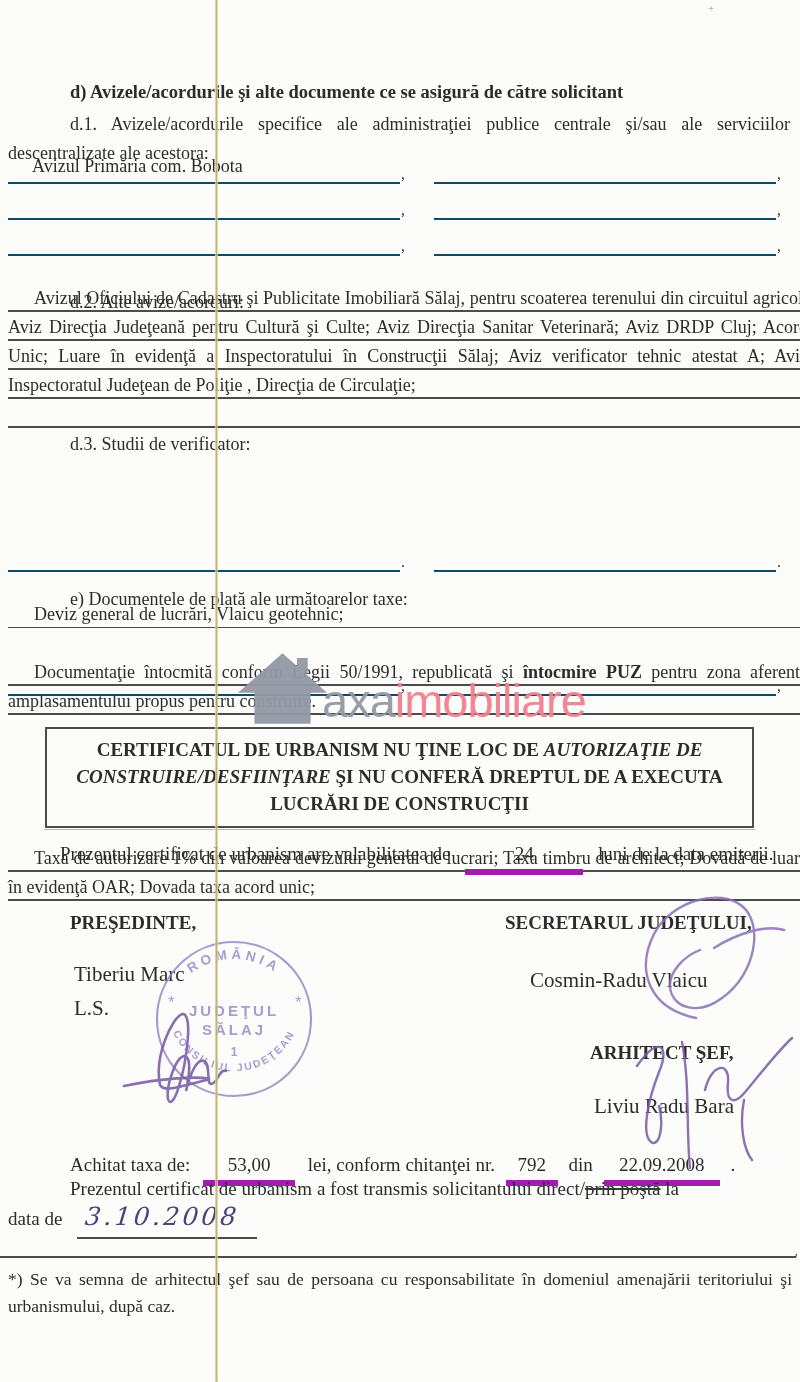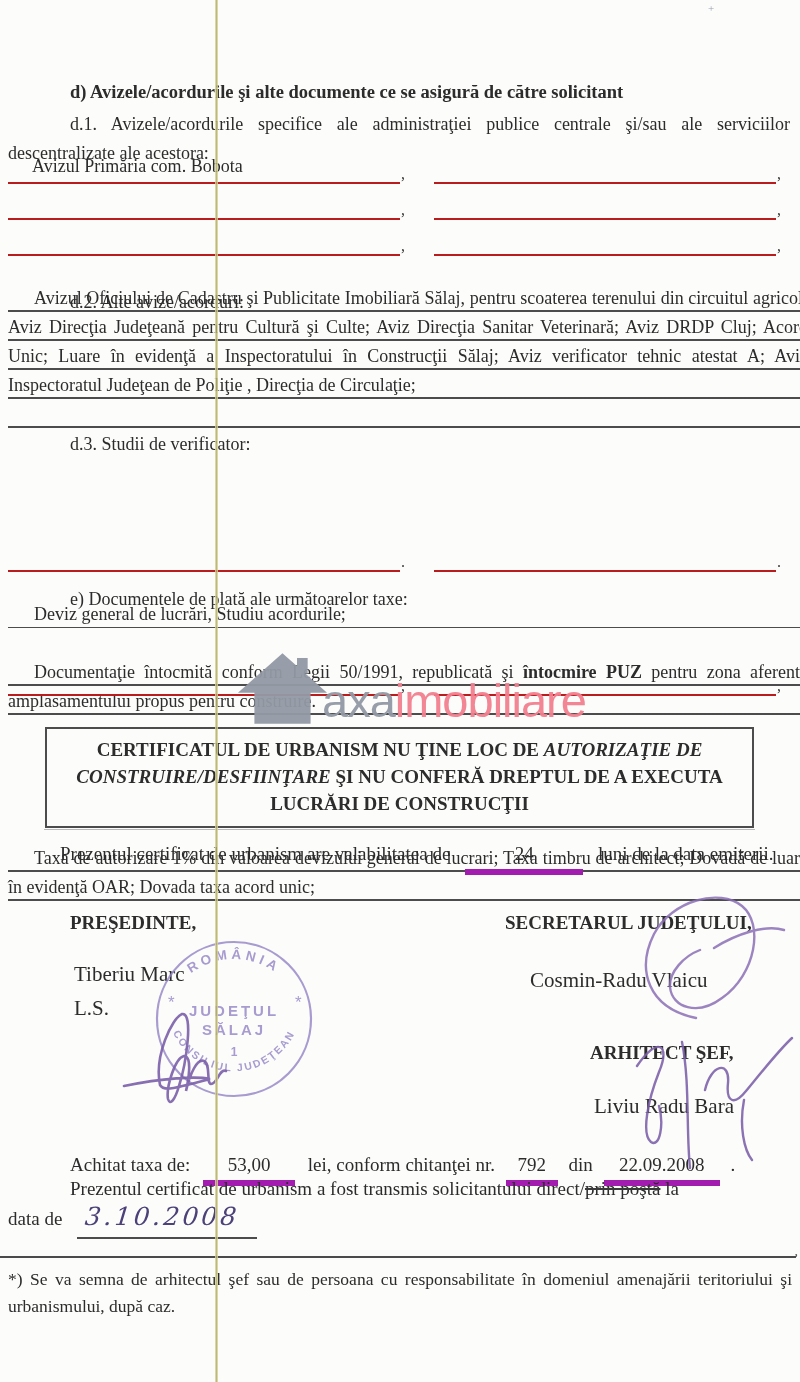--- a/index.html
+++ b/index.html
@@ -25,21 +25,21 @@
   
   .ruled {
     text-align:justify; line-height:29px; position:relative;
     background-image:linear-gradient(to bottom, transparent 0px, transparent 26.5px, #4c4c4c 26.5px, #4c4c4c 28px, transparent 28px);
     background-size:100% 29px; background-repeat:repeat;
   }
   .trail { position:absolute; right:-4px; bottom:-3px; font-size:16px; color:#3d3d3d; }
 
   
   .pair-row { display:flex; align-items:flex-end; height:36px; }
-  .bl { border-bottom:2px solid #b91c1c; height:34px; box-sizing:border-box; }
+  .bl { border-bottom:2px solid #0c4a6e; height:34px; box-sizing:border-box; }
   .bl-left { width:392px; padding-left:24px; line-height:32px; white-space:nowrap; }
   .bl-right { flex:1; }
   .mark { width:12px; text-align:left; padding:0 1px; font-size:16px; color:#3d3d3d; line-height:20px; }
   .gap { width:20px; }
 
   
   .watermark { left:236px; top:650px; display:flex; align-items:flex-end; z-index:20; opacity:.95;text-align:right; }
   .wm-text { font-family:"Liberation Sans","DejaVu Sans",sans-serif; font-size:47px; line-height:47px; letter-spacing:-1px; margin-left:-6px; margin-bottom:2px; }
 
   
@@ -106,21 +106,21 @@
   </div>
 
   <div class="abs para" style="left:8px; right:10px; top:256px; text-indent:62px;margin-top:32px;">d.2. Alte avize/acorduri:</div>
   <div class="abs ruled" style="left:8px; right:6px; top:284px; text-indent:26px; min-height:145px;">
     <span>Avizul Oficiului de Cadastru şi Publicitate Imobiliară Sălaj, pentru scoaterea terenului din circuitul agricol; Aviz Direcţia Judeţeană pentru Cultură şi Culte; Aviz Direcţia Sanitar Veterinară; Aviz DRDP Cluj; Acord Unic; Luare în evidenţă a Inspectoratului în Construcţii Sălaj; Aviz verificator tehnic atestat A; Aviz Inspectoratul Judeţean de Poliţie , Direcţia de Circulaţie;</span>
     <span class="trail">.</span>
   </div>
 
   <div class="abs para" style="left:8px; right:10px; top:430px; text-indent:62px;">d.3. Studii de verificator:</div>
   <div class="abs ruled" style="left:8px; right:6px; top:455px; text-indent:26px; min-height:29px;">
-    <span>Deviz general de lucrări, Studiu acordurile;</span>
+    <span>Deviz general de lucrări, Vlaicu geotehnic;</span>
     <span class="trail">.</span>
   </div>
   <div class="abs ruled" style="left:8px; right:6px; top:484px; text-indent:26px; min-height:58px;">
     <span>Documentaţie întocmită conform Legii 50/1991, republicată şi </span><span class="bold">întocmire PUZ</span><span> pentru zona aferentă amplasamentului propus pentru construire.</span>
     <span class="trail">,</span>
   </div>
   <div class="abs" style="left:8px; right:10px; top:536px;">
     <div class="pair-row">
       <div class="bl bl-left"></div>
       <span class="mark">.</span>

